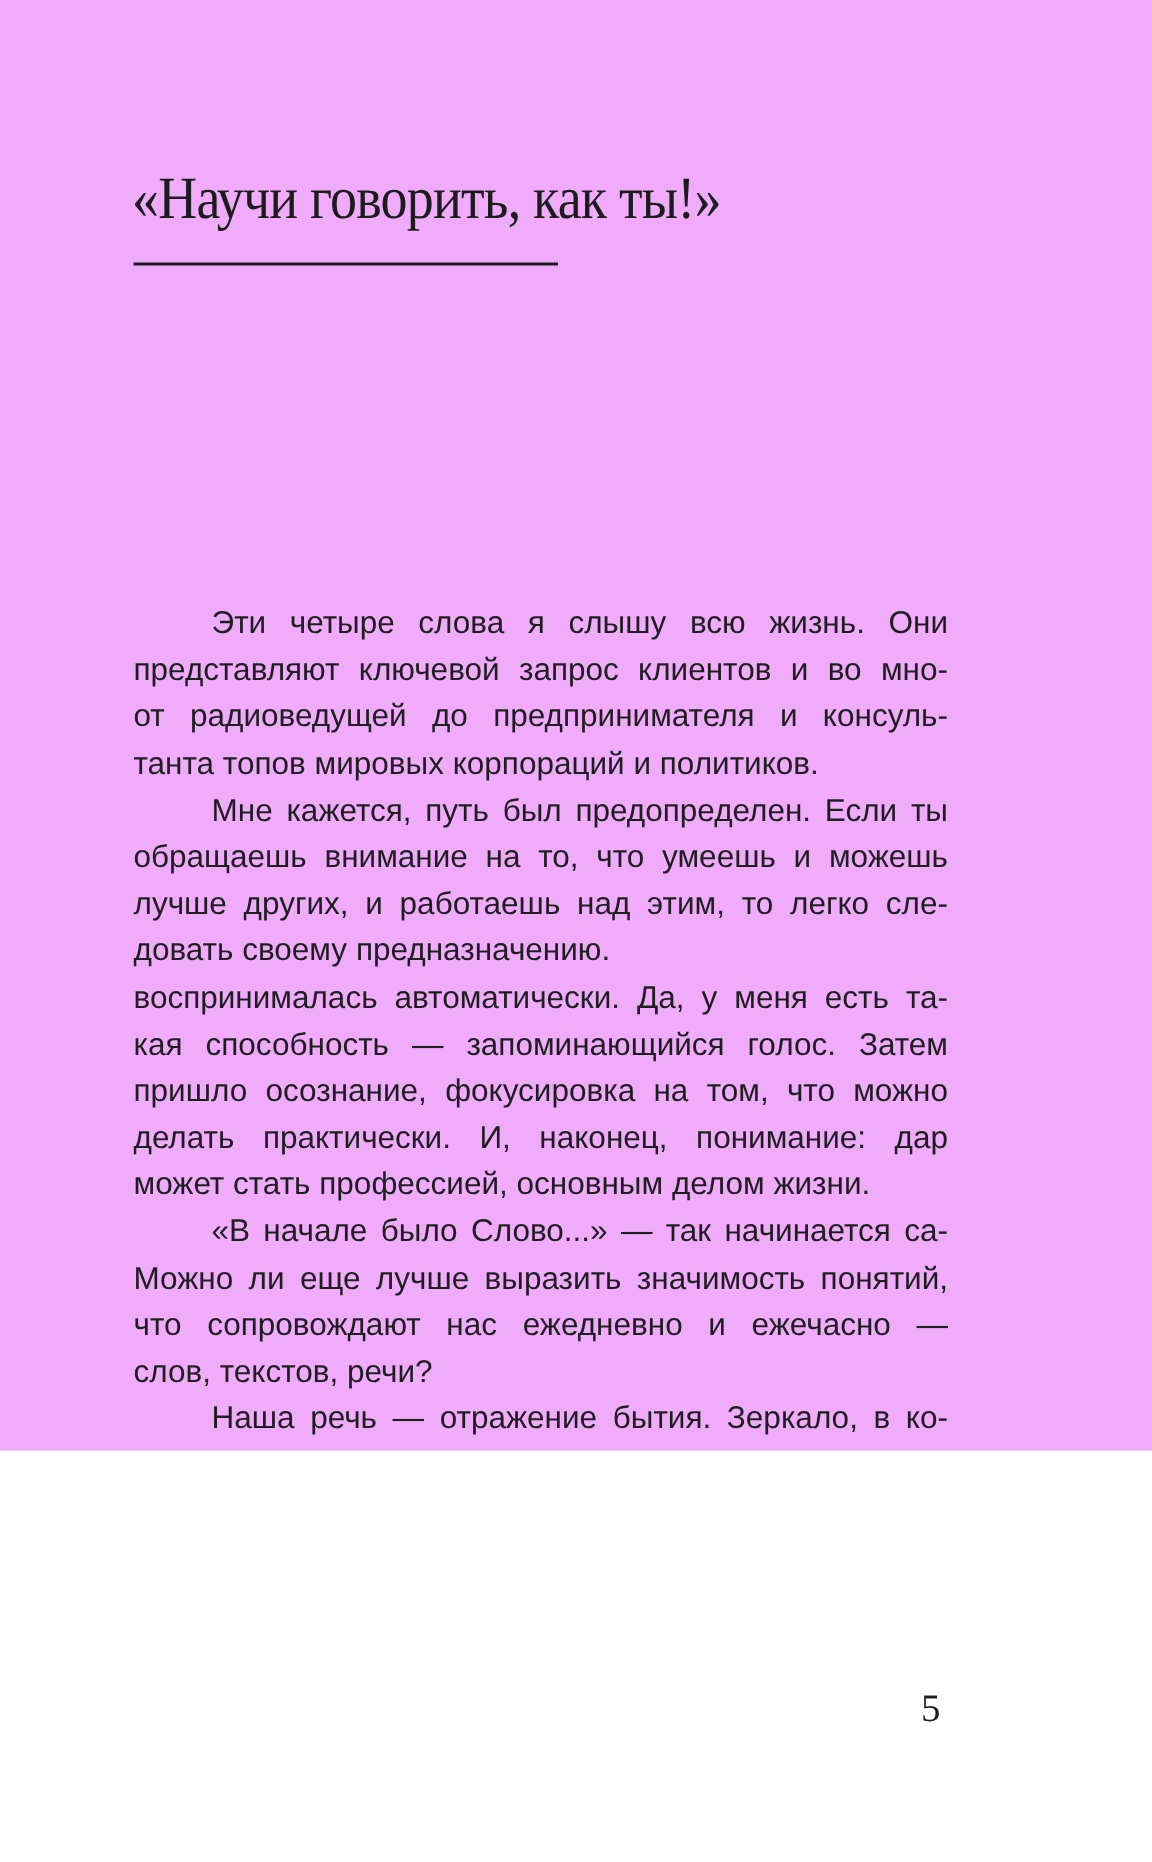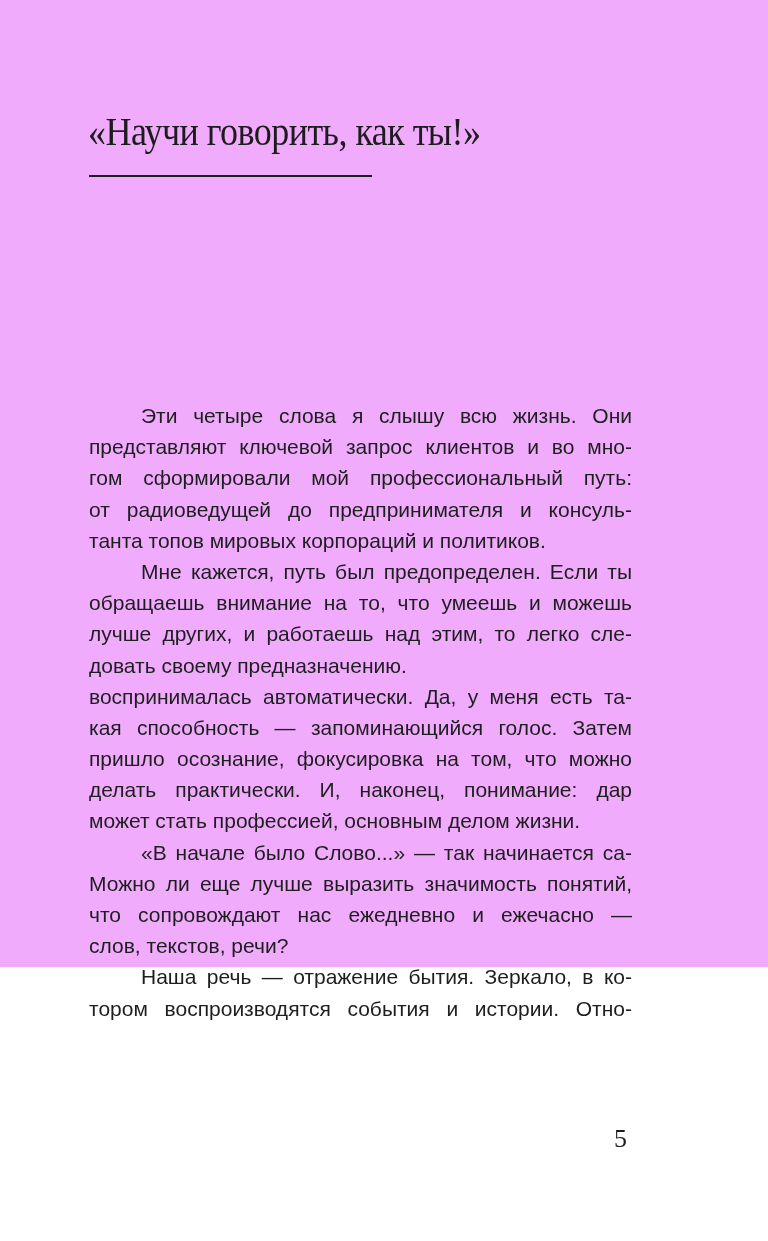--- a/index.html
+++ b/index.html
@@ -81,21 +81,20 @@
 <div class="page">
 
   <h1 class="chapter-title">«Научи говорить, как ты!»</h1>
   <div class="title-rule"></div>
 
   <div class="body-text">
 
     <p class="para">
       <span class="line first">Эти четыре слова я слышу всю жизнь. Они</span>
       <span class="line">представляют ключевой запрос клиентов и во мно-</span>
-      <span class="line">гом сформировали мой профессиональный путь:</span>
       <span class="line">от радиоведущей до предпринимателя и консуль-</span>
       <span class="line last">танта топов мировых корпораций и политиков.</span>
     </p>
 
     <p class="para">
       <span class="line first">Мне кажется, путь был предопределен. Если ты</span>
       <span class="line">обращаешь внимание на то, что умеешь и можешь</span>
       <span class="line">лучше других, и работаешь над этим, то легко сле-</span>
       <span class="line last">довать своему предназначению.</span>
     </p>
@@ -110,20 +109,19 @@
 
     <p class="para">
       <span class="line first">«В начале было Слово...» — так начинается са-</span>
       <span class="line">Можно ли еще лучше выразить значимость понятий,</span>
       <span class="line">что сопровождают нас ежедневно и ежечасно —</span>
       <span class="line last">слов, текстов, речи?</span>
     </p>
 
     <p class="para">
       <span class="line first">Наша речь — отражение бытия. Зеркало, в ко-</span>
-      <span class="line">тором воспроизводятся события и истории. Отно-</span>
     </p>
 
   </div>
 
   <div class="page-number">5</div>
 
 </div>
 
 </body></html>

